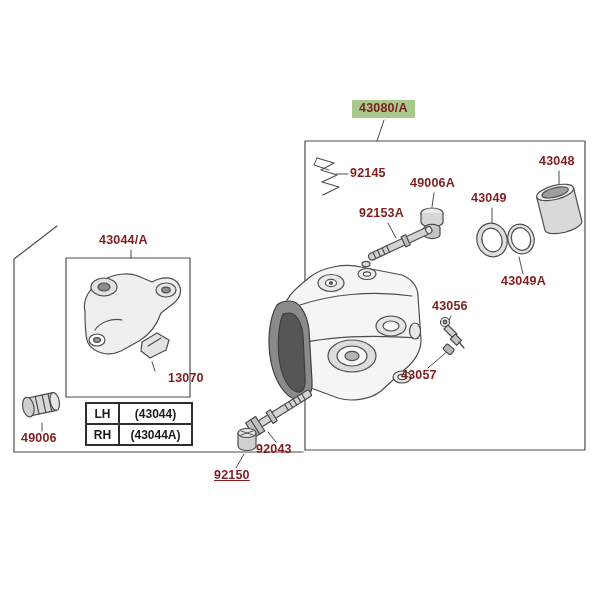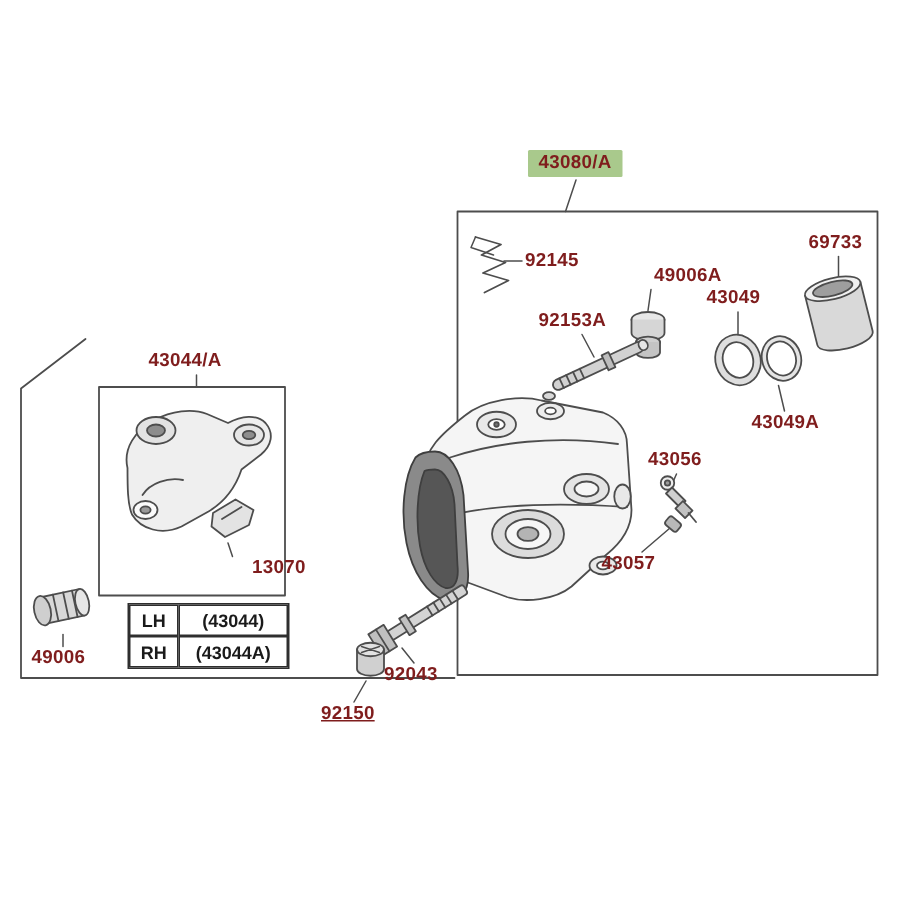--- a/index.html
+++ b/index.html
@@ -186,23 +186,23 @@
         <path d="M241,431 L253,435 M241,435 L253,431" stroke-width="0.9"></path>
       </g>
 
     </g>
   </svg>
 
   <div class="part-label hl" style="left: 352px; top: 100px; background-color: rgb(169, 201, 140);">43080/A</div>
 
   <div class="part-label" style="left:350px; top:167px;">92145</div>
 
-  <div class="part-label" style="left:410px; top:177px;margin-left:26px;">49006A</div>
-
-  <div class="part-label" style="left:539px; top:155px;">69733</div>
+  <div class="part-label" style="left:410px; top:177px;">49006A</div>
+
+  <div class="part-label" style="left:539px; top:155px;">43048</div>
 
   <div class="part-label" style="left:359px; top:207px;">92153A</div>
 
   <div class="part-label" style="left:471px; top:192px;">43049</div>
 
   <div class="part-label" style="left:501px; top:275px;">43049A</div>
 
   <div class="part-label" style="left:432px; top:300px;">43056</div>
 
   <div class="part-label" style="left:401px; top:369px;">43057</div>

